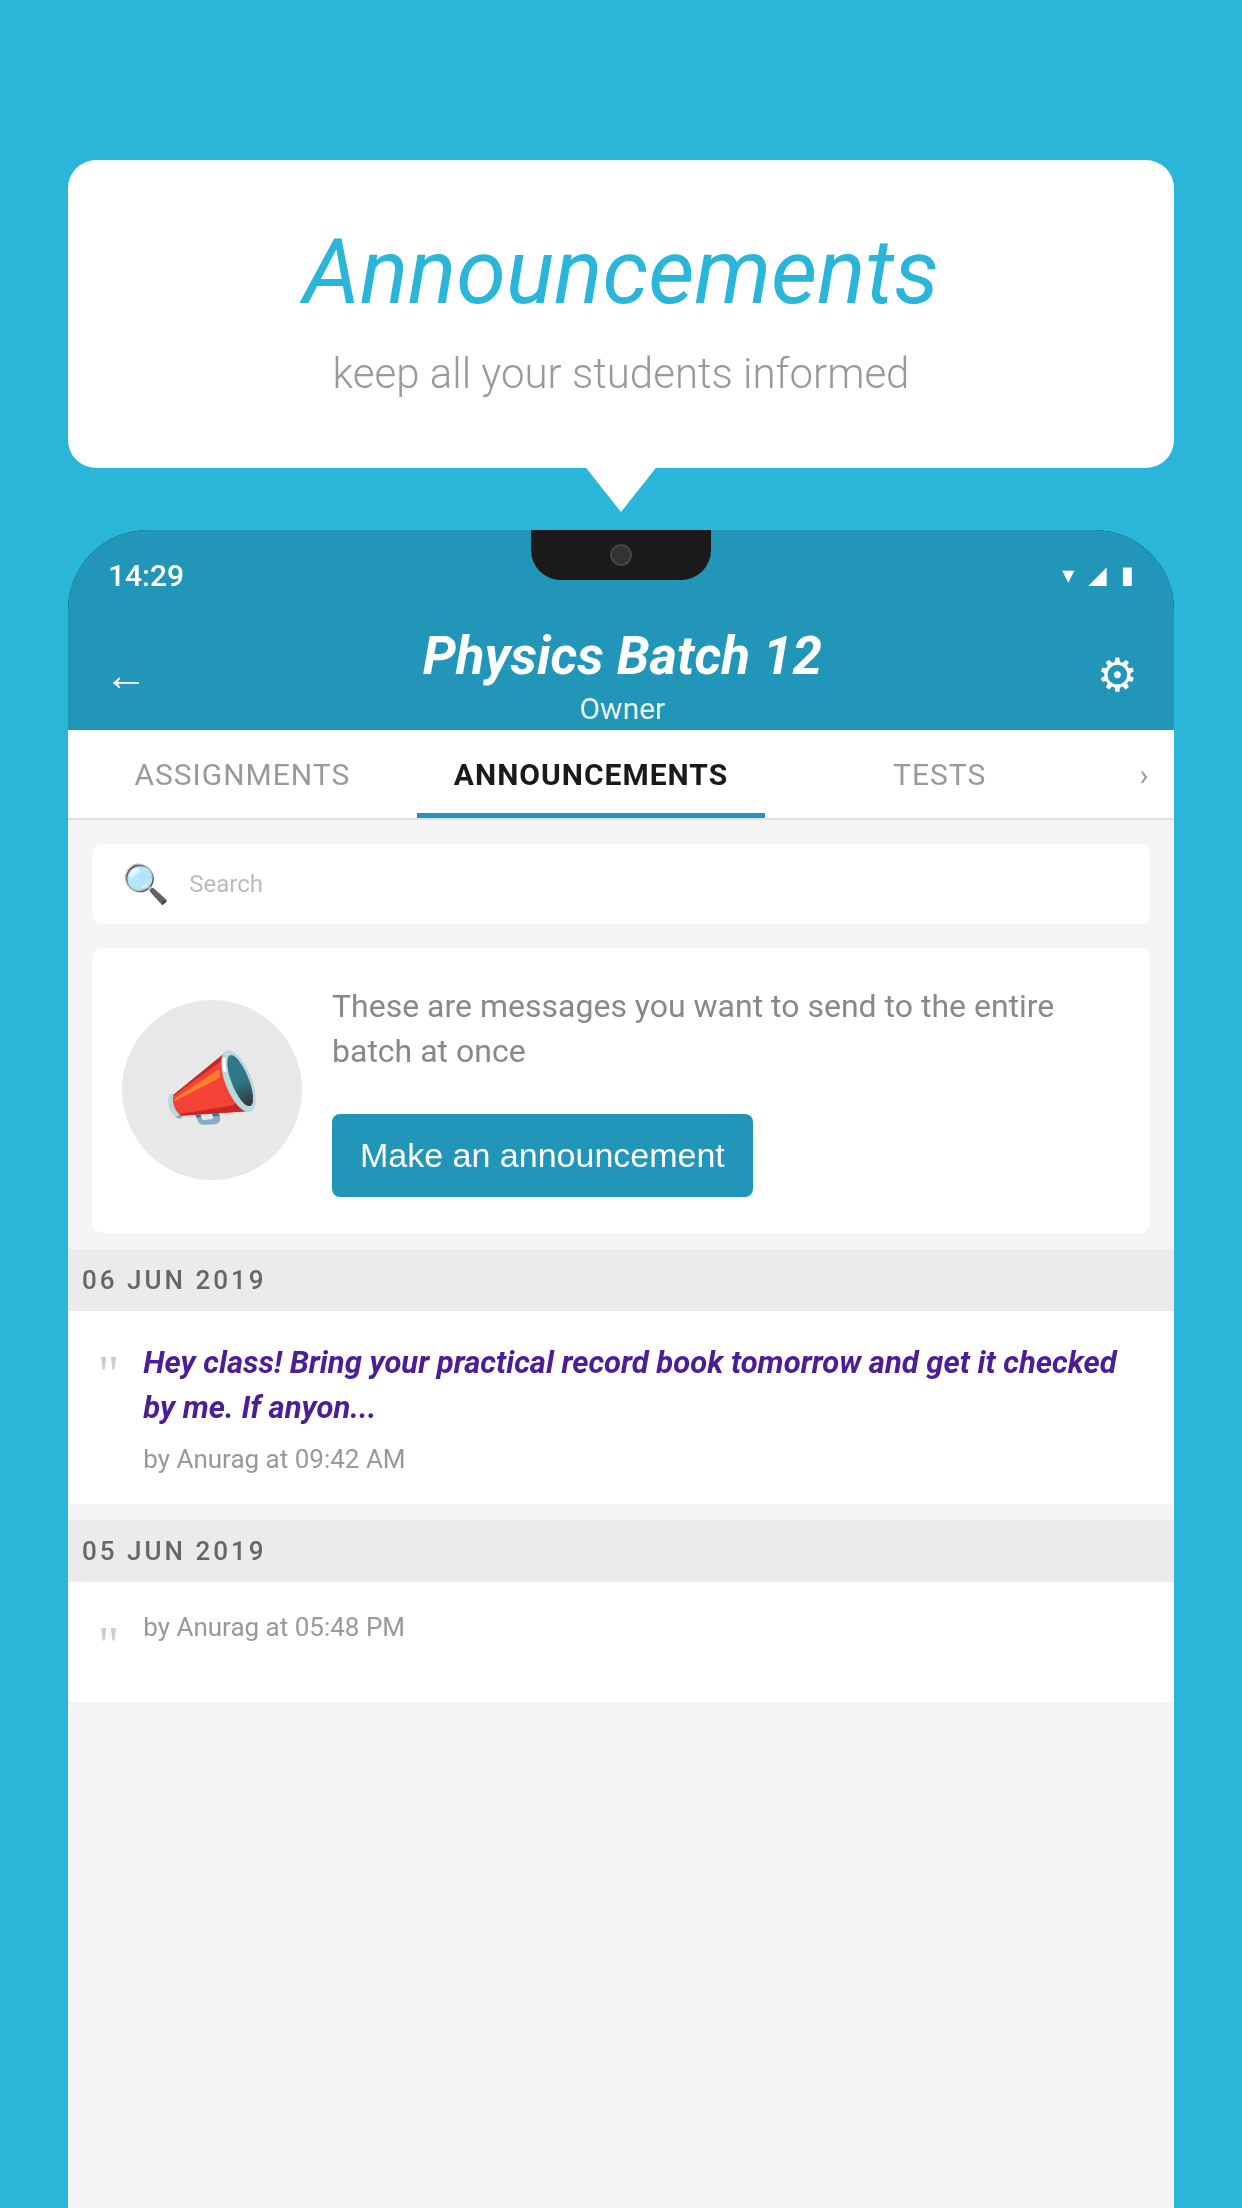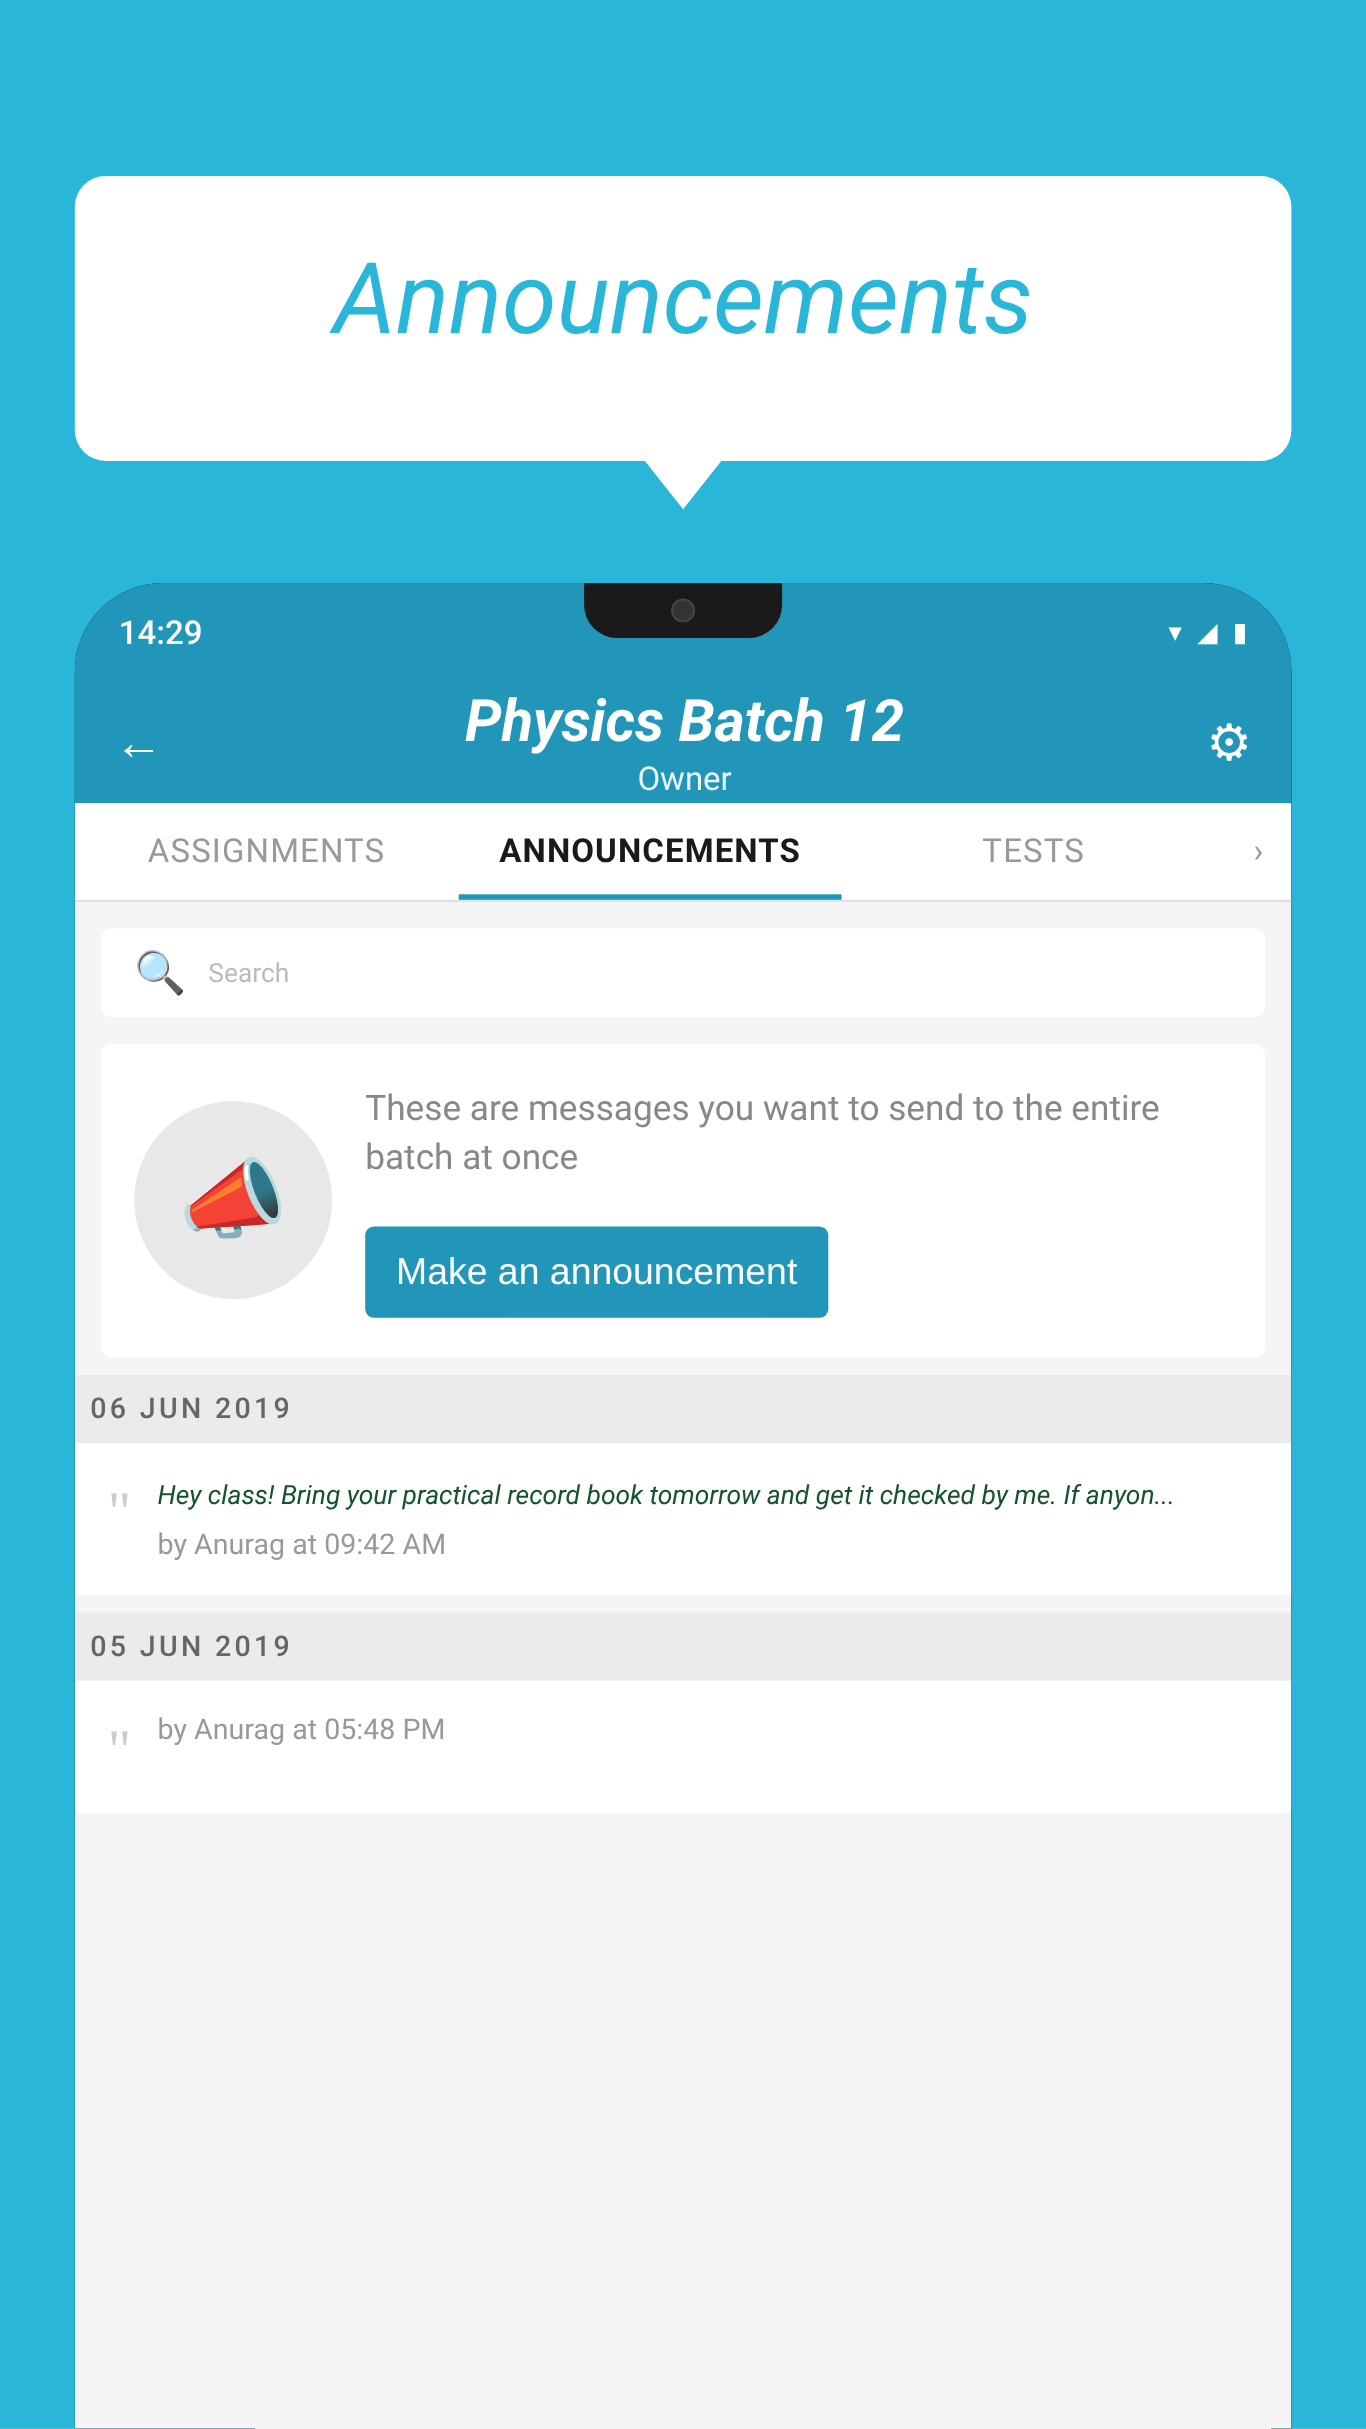--- a/index.html
+++ b/index.html
@@ -319,38 +319,40 @@
       font-family: Georgia, serif;
       line-height: 1;
       margin-top: 8px;
     }
 
     .announcement-content {
       flex: 1;
     }
 
     .announcement-text {
-      font-size: 24px;
-      color: #14532d;
+      font-size: 31px;
+      color: #4c1d95;
       font-style: italic;
       line-height: 1.45;
       margin-bottom: 14px;
+      font-weight: bold;
     }
 
     .announcement-meta {
       font-size: 26px;
       color: #999;
     }
   </style>
 </head>
 <body>
 
 <div class="speech-bubble-container">
   <div class="speech-bubble">
     <div class="speech-bubble-title">Announcements</div>
+    <div class="speech-bubble-subtitle">keep all your students informed</div>
   </div>
 </div>
 
 <div class="phone-container">
   <div class="phone-frame">
 
     <div class="phone-top-bar">
       <span class="status-time">14:29</span>
       <div class="phone-notch-area">
         <div class="phone-camera"></div>

